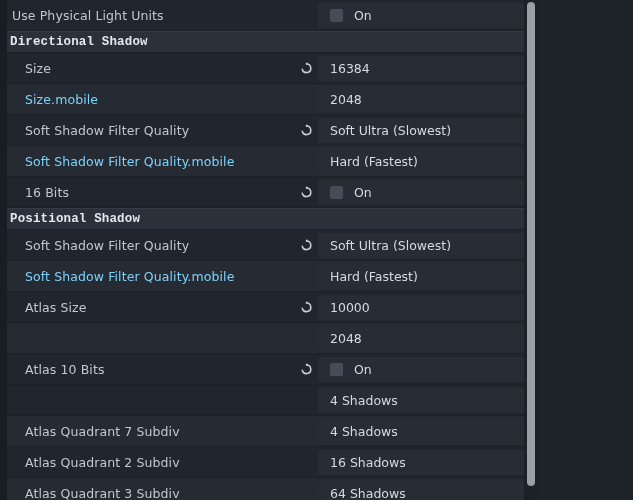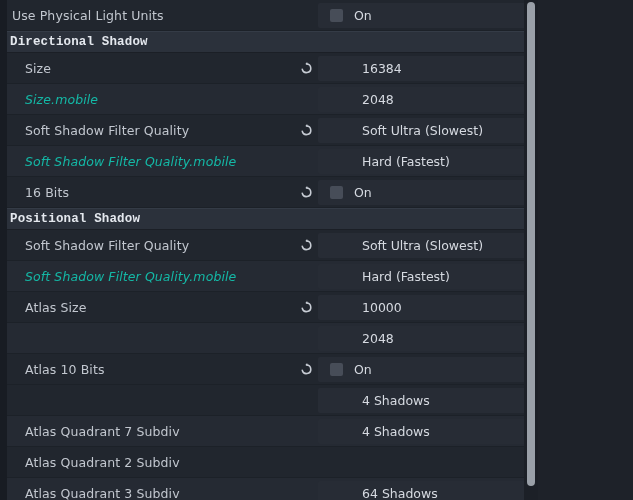--- a/index.html
+++ b/index.html
@@ -61,22 +61,21 @@
     height: 31px;
     line-height: 31px;
     color: #c2c7cf;
     white-space: nowrap;
     letter-spacing: 0.1px;
   }
   .row.root > .row-label {
     left: 12px;
   }
   .row.dim > .row-label {
-    color: #14b8a6;
-    font-style: italic;
+    color: #7dd3fc;
   }
 
   
   .revert-icon {
     position: absolute;
     left: 299px;
     top: 8px;
     width: 15px;
     height: 15px;
     display: block;
@@ -96,21 +95,20 @@
     align-items: center;
   }
   .value-text {
     position: absolute;
     left: 12px;
     top: 0;
     height: 25px;
     line-height: 25px;
     color: #d6dae1;
     white-space: nowrap;
-    margin-left: 32px;
   }
 
   
   .stepper {
     position: absolute;
     right: 9px;
     top: 5px;
     width: 13px;
     height: 15px;
   }
@@ -345,20 +343,26 @@
         <span class="row-label">Atlas Quadrant 7 Subdiv</span>
         <div class="value-field">
           <span class="value-text">4 Shadows</span>
           <svg class="chevron" viewBox="0 0 14 9">
             <path d="M1.8 2.3 L7 7.0 L12.2 2.3" fill="none" stroke="#b8bec7" stroke-width="1.8" stroke-linecap="round" stroke-linejoin="round"></path>
           </svg>
         </div>
       </div>
       <div class="row">
         <span class="row-label">Atlas Quadrant 2 Subdiv</span>
+        <div class="value-field">
+          <span class="value-text">16 Shadows</span>
+          <svg class="chevron" viewBox="0 0 14 9">
+            <path d="M1.8 2.3 L7 7.0 L12.2 2.3" fill="none" stroke="#b8bec7" stroke-width="1.8" stroke-linecap="round" stroke-linejoin="round"></path>
+          </svg>
+        </div>
       </div>
       <div class="row alt">
         <span class="row-label">Atlas Quadrant 3 Subdiv</span>
         <div class="value-field">
           <span class="value-text">64 Shadows</span>
           <svg class="chevron" viewBox="0 0 14 9">
             <path d="M1.8 2.3 L7 7.0 L12.2 2.3" fill="none" stroke="#b8bec7" stroke-width="1.8" stroke-linecap="round" stroke-linejoin="round"></path>
           </svg>
         </div>
       </div>

